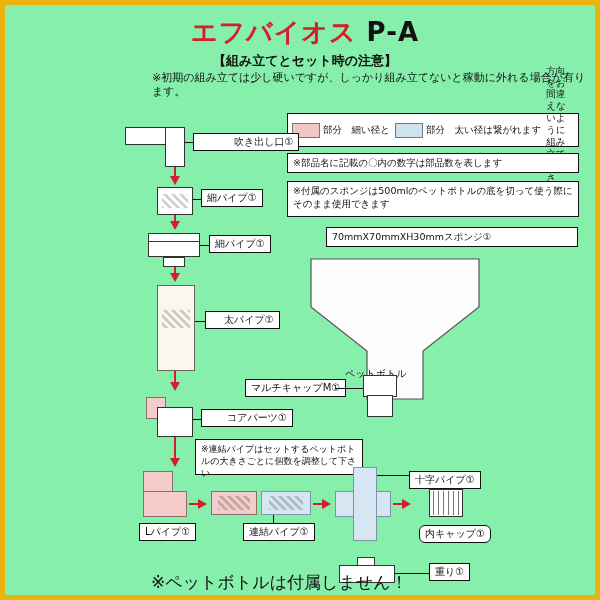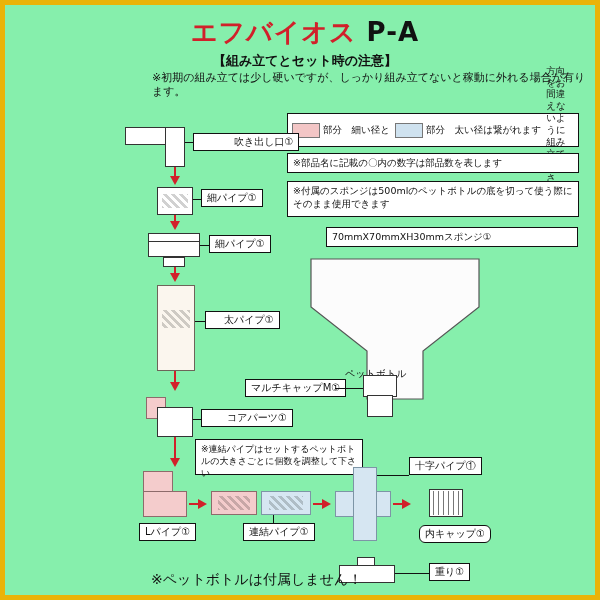--- a/index.html
+++ b/index.html
@@ -147,21 +147,21 @@
     background: #111;
     height: 1px;
   }
   .leader-v {
     background: #111;
     width: 1px;
   }
 
   .foot-note {
     top: 566px; left: 146px;
-    font-size: 14px;
+    font-size: 17px;
     color: #111;
   }
 
   .bottle-label {
     top: 362px; left: 340px;
     font-size: 10px;
     color: #111;
   }
 </style>
 </head>
@@ -249,21 +249,21 @@
   <div class="abs shape blue" style="top:486px; left:256px; width:50px; height:24px;"></div>
   <div class="abs zig" style="top:491px; left:264px; width:34px; height:14px;"></div>
   <div class="abs lbl" style="top:518px; left:238px;">連結パイプ①</div>
   <div class="abs leader-v" style="top:510px; left:268px; height:8px;"></div>
 
   <div class="abs arrow-stem-h" style="top:498px; left:308px; width:10px;"></div>
   <div class="abs arrow-r" style="top:494px; left:317px;"></div>
 
   <div class="abs shape blue" style="top:486px; left:330px; width:56px; height:26px;"></div>
   <div class="abs shape blue" style="top:462px; left:348px; width:24px; height:74px;"></div>
-  <div class="abs lbl" style="top:452px; left:404px;font-family:Liberation Serif, serif;">十字パイプ①</div>
+  <div class="abs lbl" style="top:466px; left:404px;">十字パイプ①</div>
   <div class="abs leader" style="top:470px; left:372px; width:32px;"></div>
 
   <div class="abs arrow-stem-h" style="top:498px; left:388px; width:10px;"></div>
   <div class="abs arrow-r" style="top:494px; left:397px;"></div>
 
   <div class="abs shape white" style="top:484px; left:424px; width:34px; height:28px;"></div>
   <div class="abs" style="top:486px; left:428px; width:26px; height:24px;
               background-image: repeating-linear-gradient(90deg,#777 0 1px,transparent 1px 5px);"></div>
   <div class="abs lbl" style="top:520px; left:414px;border-radius:6px;">内キャップ①</div>
 

